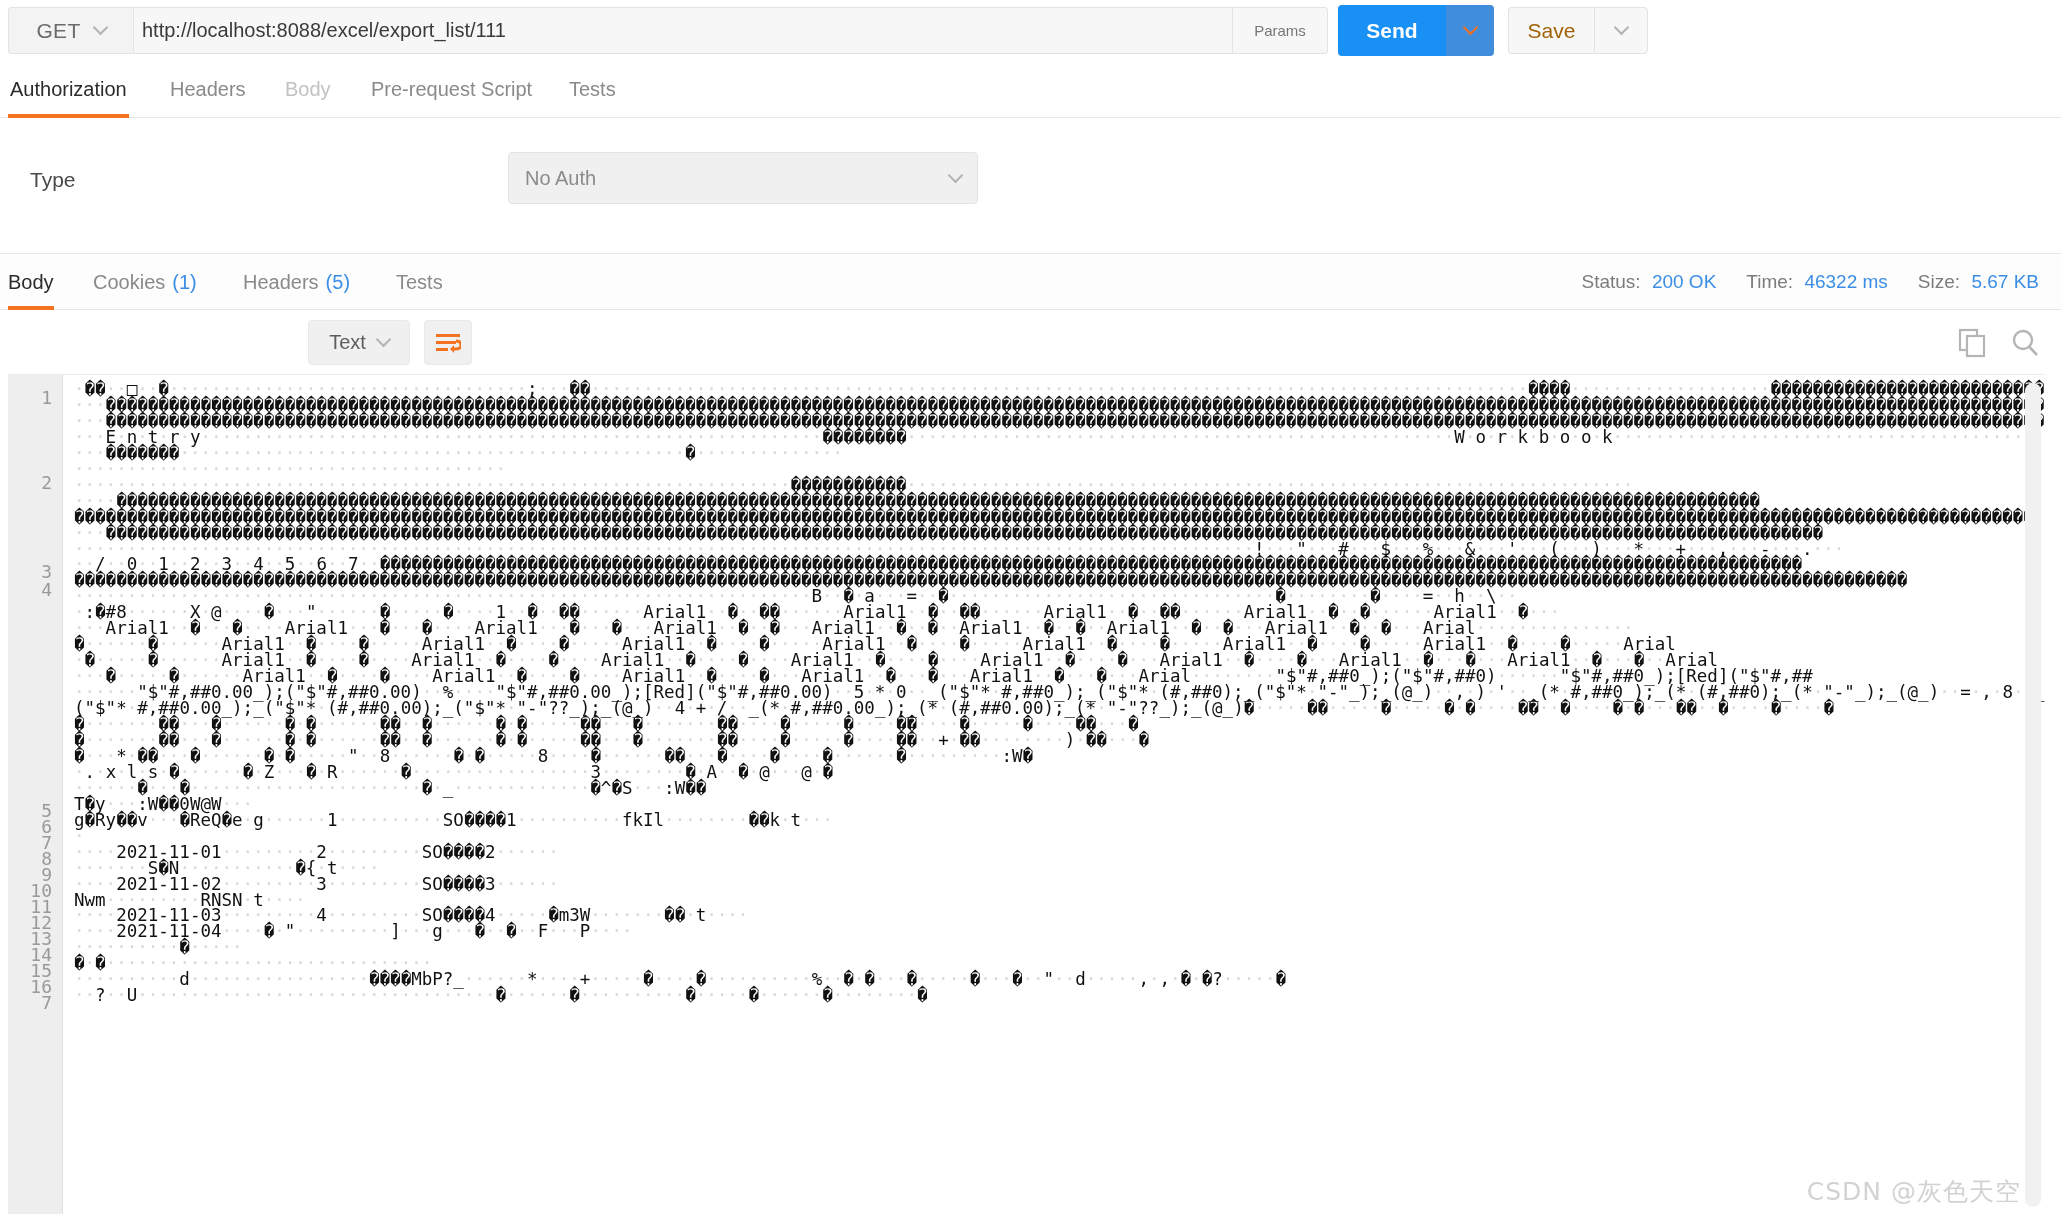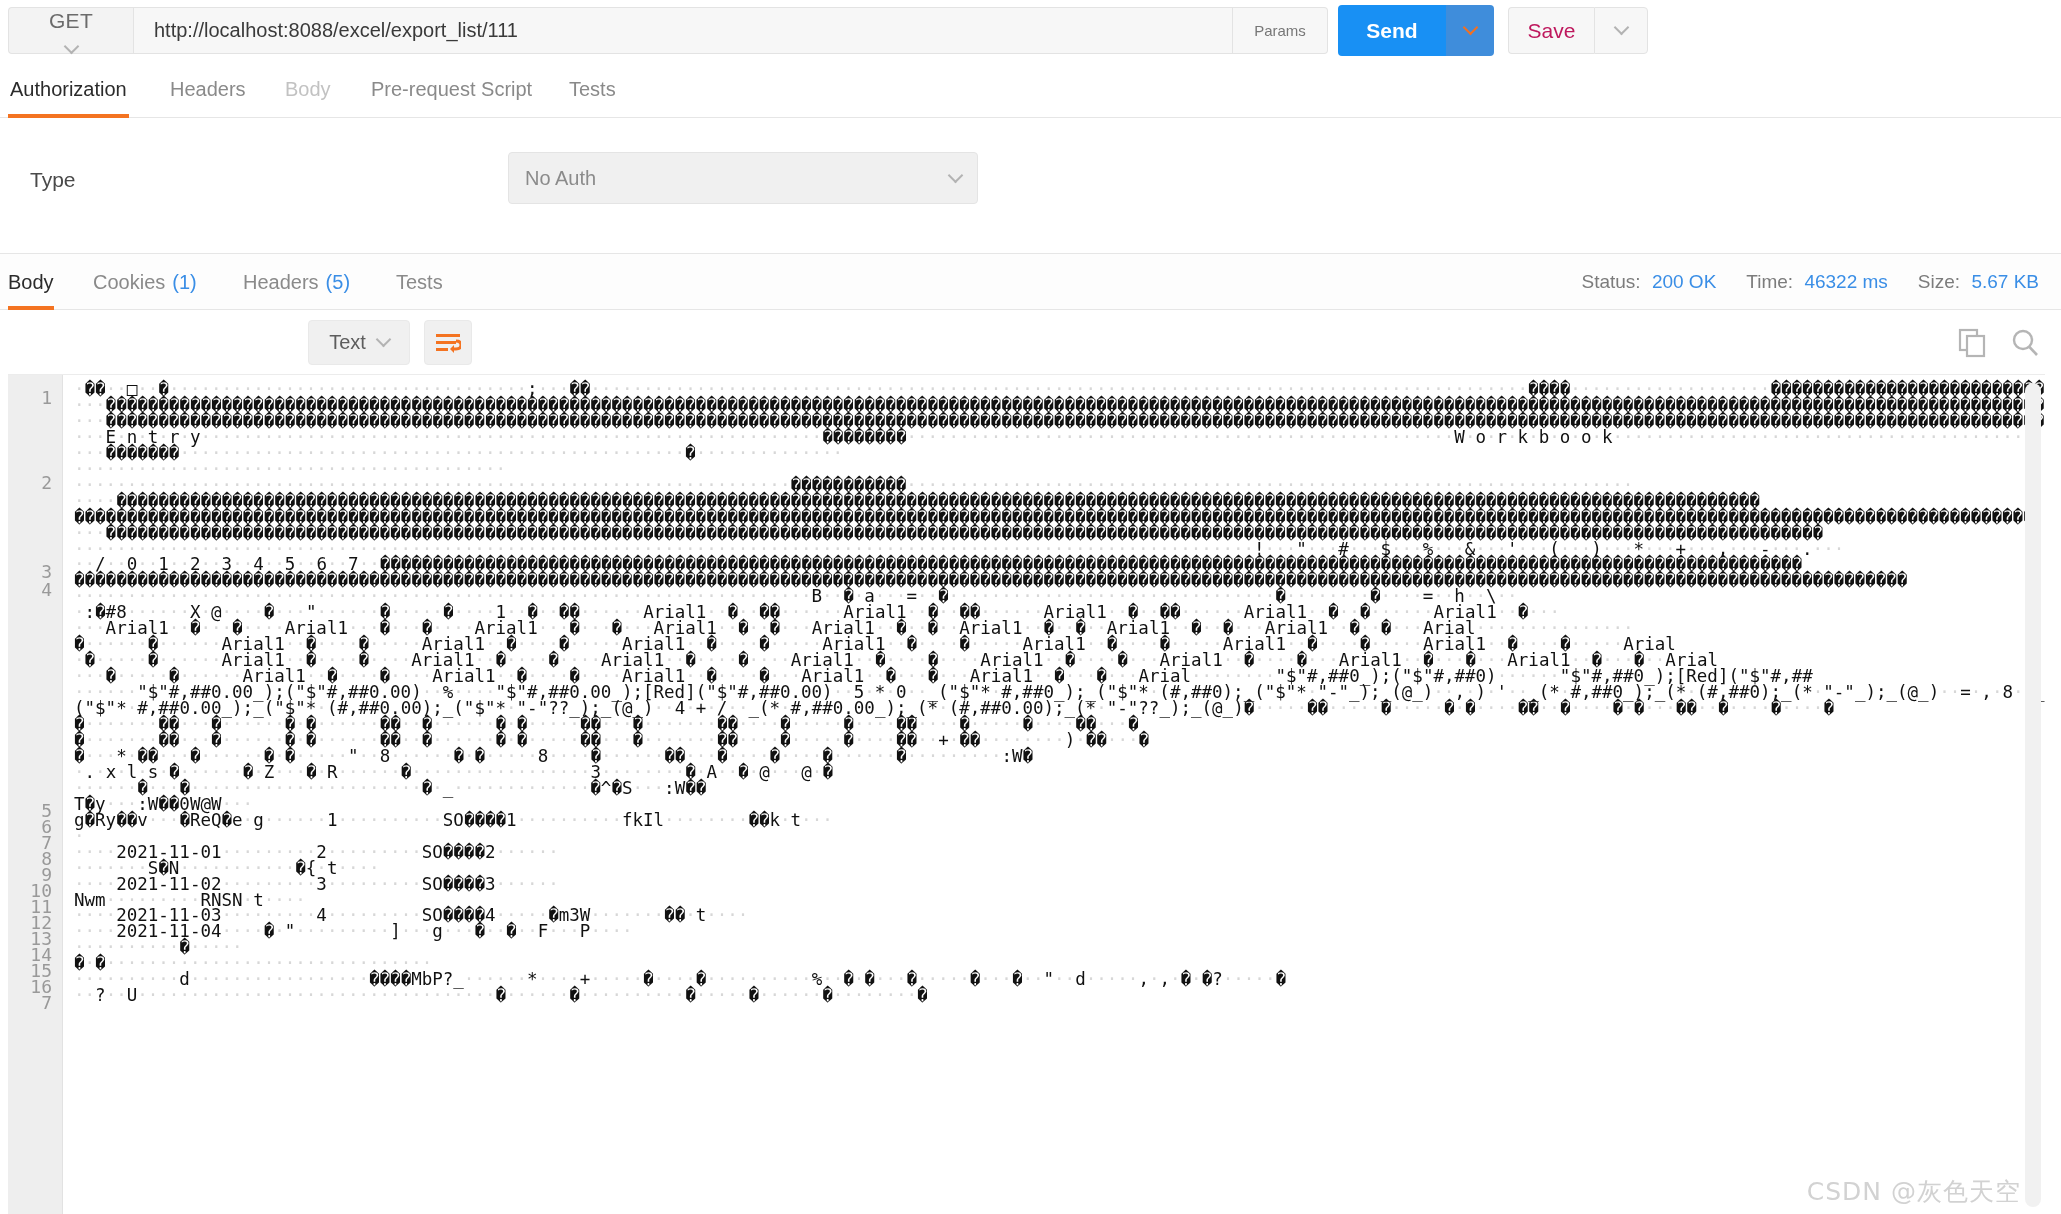--- a/index.html
+++ b/index.html
@@ -14,34 +14,34 @@
 
   
   .urlrow {
     position: absolute; top: 0; left: 0; width: 2061px; height: 60px;
     background: #fff;
   }
   .method-box {
     position: absolute; left: 8px; top: 7px; width: 125px; height: 47px;
     background: #f3f3f3; border: 1px solid #e3e3e3; border-right: none;
     border-radius: 4px 0 0 4px;
-    display: flex; align-items: center; justify-content: center; gap: 14px; flex-direction: column;
+    display: flex; align-items: center; justify-content: center; gap: 14px;
   }
   .method-label { font-size: 21px; color: #6b6b6b; letter-spacing: .3px; }
   .chev {
     display: inline-block; width: 11px; height: 11px;
     border-right: 2px solid #9a9a9a; border-bottom: 2px solid #9a9a9a;
     transform: rotate(45deg); margin-top: -6px;
   }
   .chev.orange { border-color: #f37021; }
   .chev.gray { border-color: #b3b3b3; }
   .url-box {
     position: absolute; left: 133px; top: 7px; width: 1100px; height: 47px;
     background: #f7f7f7; border: 1px solid #e3e3e3;
-    display: flex; align-items: center; padding-left: 20px;
+    display: flex; align-items: center; padding-left: 8px;
   }
   .url-text { font-size: 20px; color: #3a3a3a; }
   .params-box {
     position: absolute; left: 1233px; top: 7px; width: 95px; height: 47px;
     background: #f7f7f7; border: 1px solid #e3e3e3; border-left: none;
     border-radius: 0 4px 4px 0;
     display: flex; align-items: center; justify-content: center;
   }
   .params-text { font-size: 15px; color: #777; }
   .send-btn {
@@ -54,21 +54,21 @@
   .send-caret {
     position: absolute; left: 1446px; top: 5px; width: 48px; height: 51px;
     background: #3f8ddb; border: none; border-radius: 0 4px 4px 0;
     display: flex; align-items: center; justify-content: center; cursor: pointer;
   }
   .save-btn {
     position: absolute; left: 1508px; top: 7px; width: 86px; height: 47px;
     background: #f7f7f7; border: 1px solid #e3e3e3; border-right: none;
     border-radius: 4px 0 0 4px;
     display: flex; align-items: center; justify-content: center;
-    font-size: 21px; color: #be185d; cursor: pointer;
+    font-size: 21px; color: #a16207; cursor: pointer;
   }
   .save-caret {
     position: absolute; left: 1594px; top: 7px; width: 54px; height: 47px;
     background: #f7f7f7; border: 1px solid #e3e3e3; border-radius: 0 4px 4px 0;
     display: flex; align-items: center; justify-content: center; cursor: pointer;
   }
 
   
   .reqtabs {
     position: absolute; top: 60px; left: 0; width: 2061px; height: 58px;

